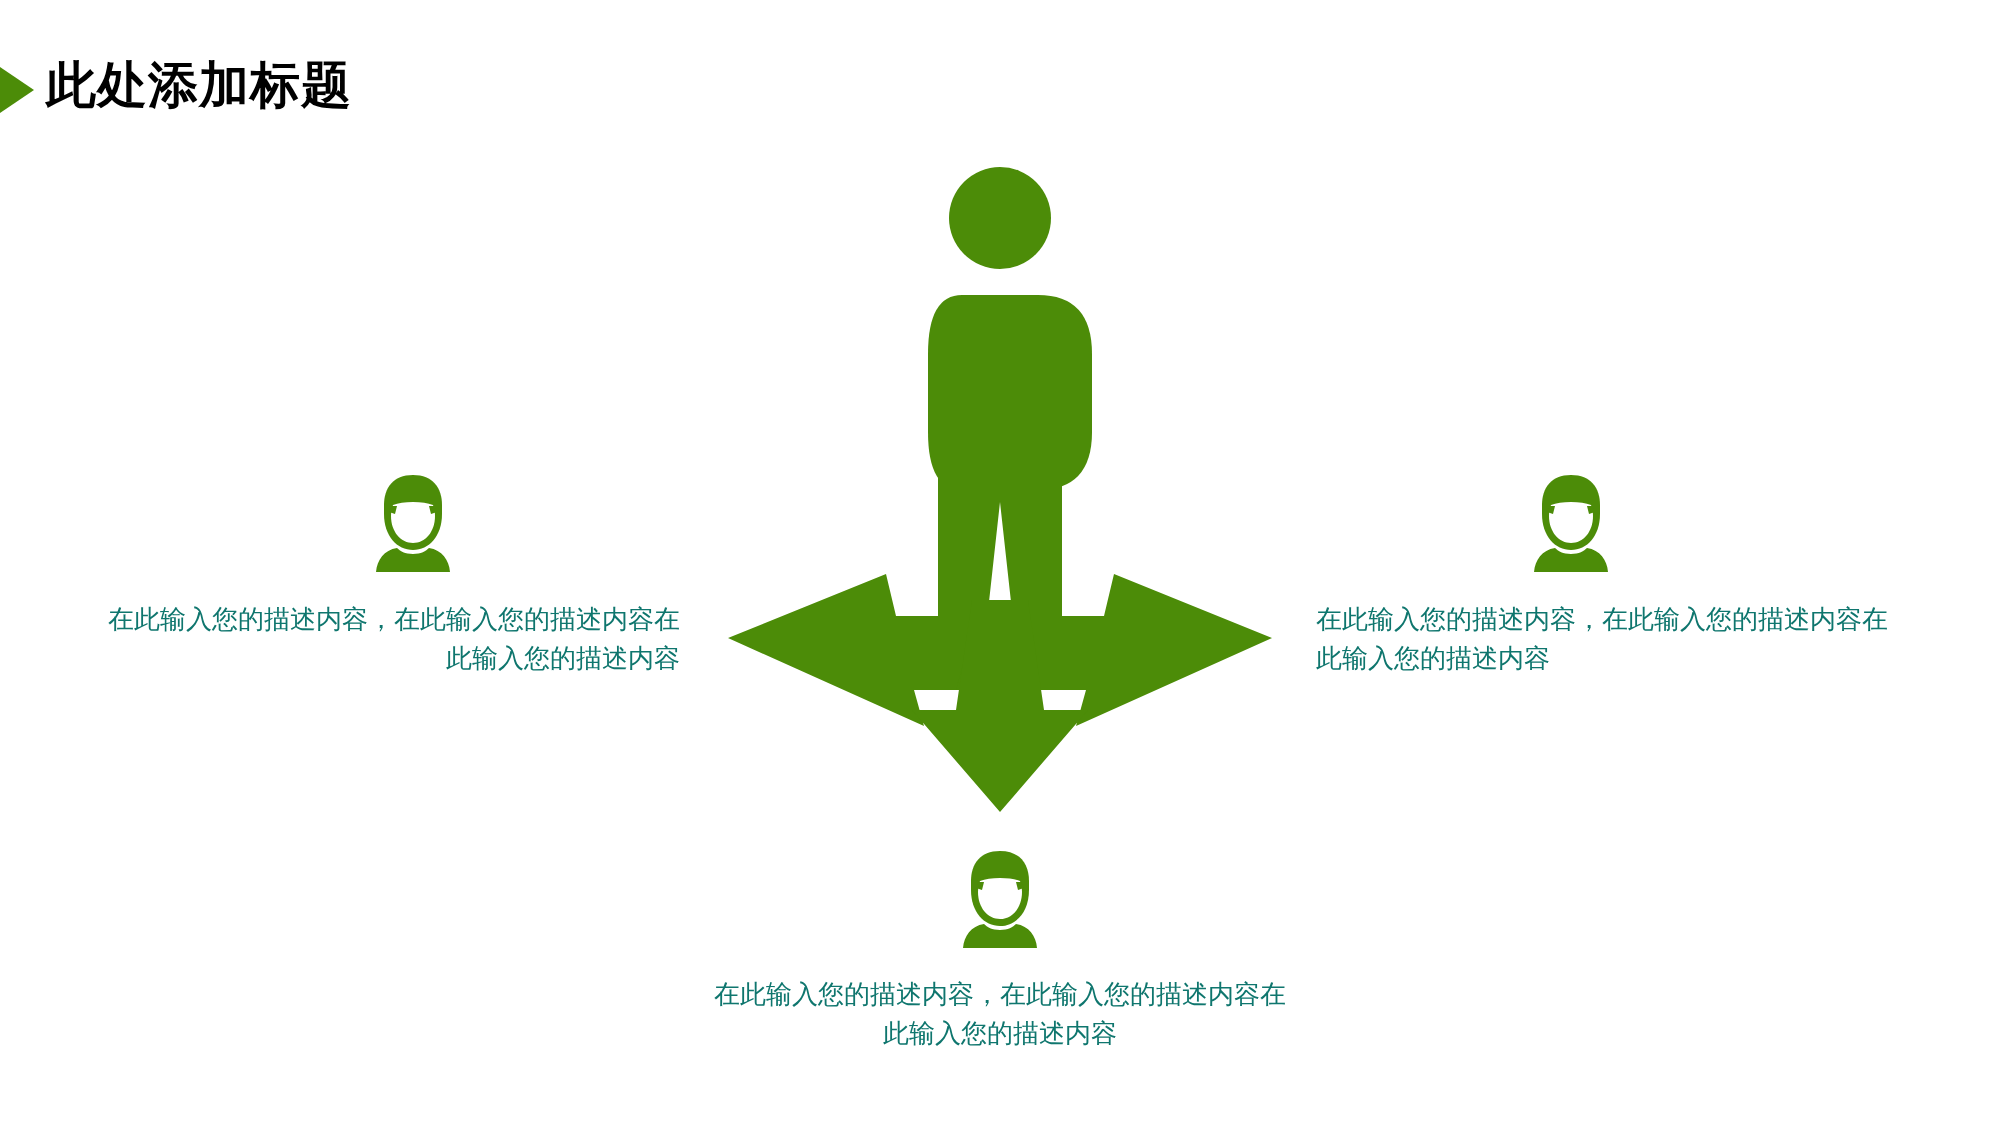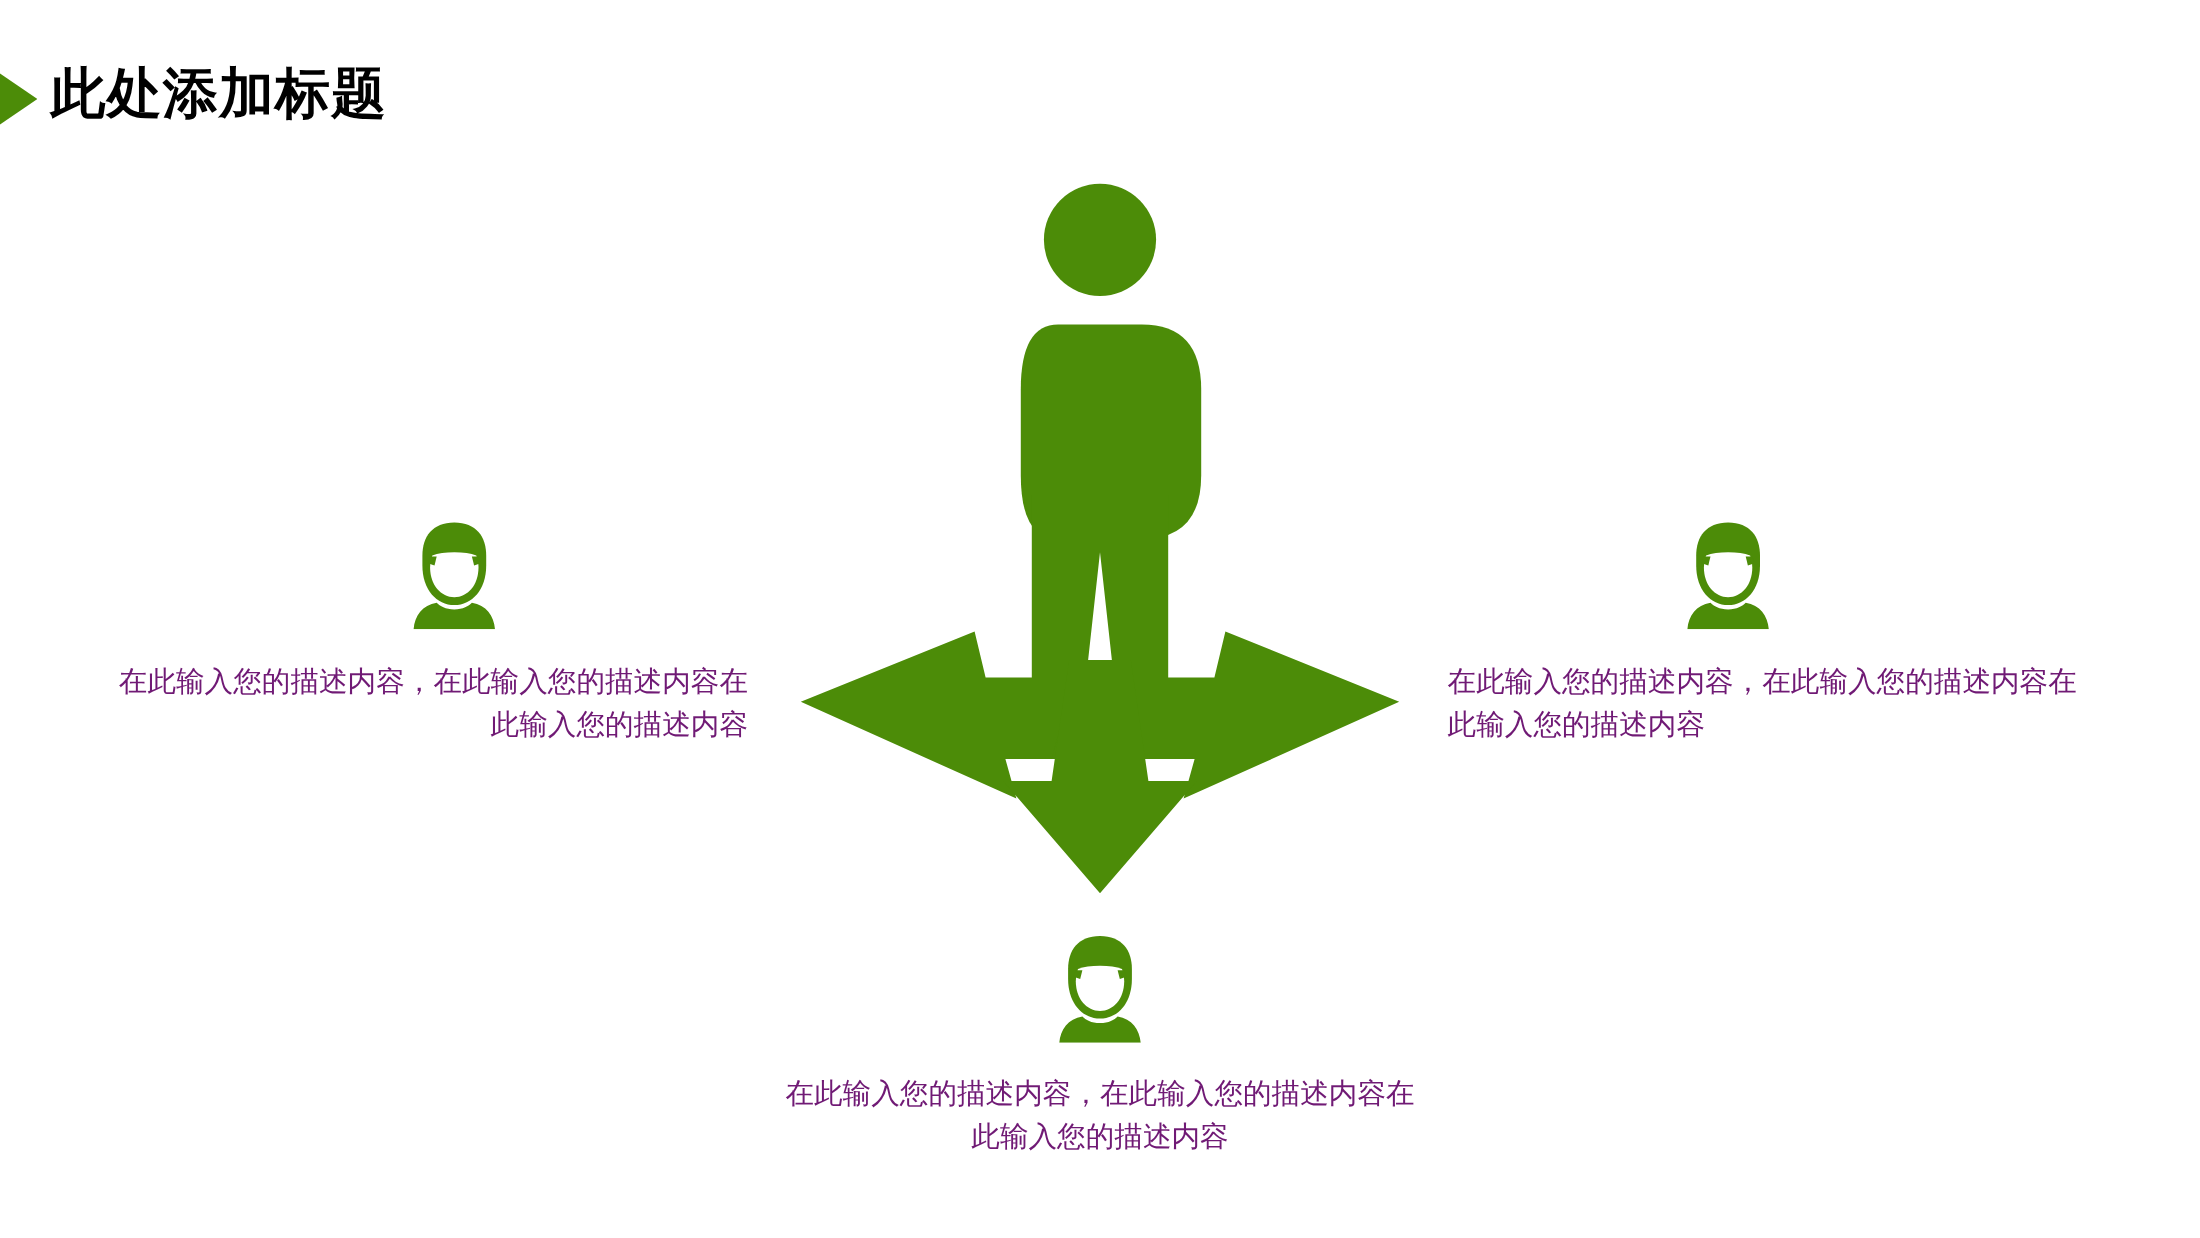--- a/index.html
+++ b/index.html
@@ -73,21 +73,21 @@
 
   #avatar-left  { left: 375px;  top: 472px; }
   #avatar-right { left: 1533px; top: 472px; }
   #avatar-bottom{ left: 962px;  top: 848px; }
 
   
   .desc {
     position: absolute;
     font-size: 26px;
     line-height: 39px;
-    color: #701a75;
+    color: #0f766e;
     font-family: "Liberation Sans", "DejaVu Sans", sans-serif;
   }
 
   #desc-left {
     left: 100px;
     top: 600px;
     width: 580px;
     text-align: right;
   }
 

